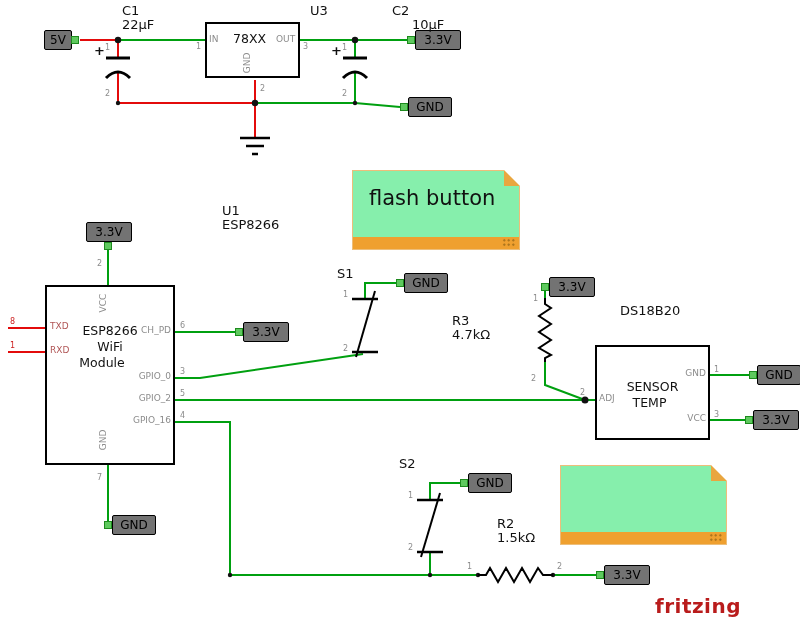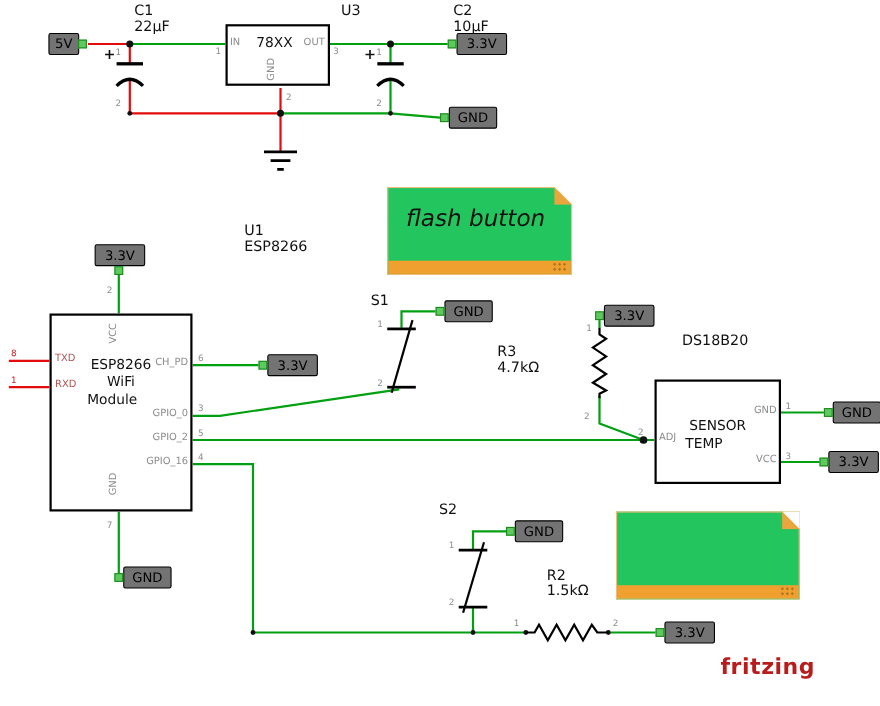--- a/index.html
+++ b/index.html
@@ -11,21 +11,21 @@
   .bigchip{font-size:12.5px;color:#111;}
   .pinlab{font-size:9px;color:#8c8c8c;}
   .pinlab-red{font-size:9px;color:#b05555;}
   .pinnum{font-size:8px;color:#8c8c8c;}
   .pinnum-red{font-size:8px;color:#cc2222;}
   .rot{transform:rotate(-90deg);text-align:center;height:10px;}
   .box{position:absolute;border:2.5px solid #000;background:#fff;box-sizing:border-box;}
   .netflag{position:absolute;background:#737373;border:1.6px solid #000;border-radius:2px;
            font-size:12px;display:flex;align-items:center;justify-content:center;box-sizing:border-box;}
   .pinsq{position:absolute;width:8px;height:8px;background:#5ec95e;border:1px solid #1e8a1e;box-sizing:border-box;}
-  .note{position:absolute;background:#22c55e;border:1px solid #edbe7a;box-sizing:border-box;font-style:italic;}
+  .note{position:absolute;background:#86efac;border:1px solid #edbe7a;box-sizing:border-box;}
   .note::before{content:"";position:absolute;top:-1px;right:-1px;border-style:solid;
            border-width:0 16px 16px 0;border-color:#fff #fff #e9a63f #e9a63f;}
   .notebar{position:absolute;left:0;right:0;bottom:0;height:12px;background:#efa02f;}
   .notegrip{position:absolute;right:3px;bottom:2px;width:14px;height:9px;
            background-image:radial-gradient(#a8721c 1px, transparent 1.3px);background-size:4.5px 4.5px;}
   .notetext{position:absolute;left:16px;top:15px;font-size:21px;color:#111;}
   .plus{position:absolute;font-size:13px;font-weight:bold;color:#111;line-height:1;}
   .logo{position:absolute;font-size:20px;font-weight:bold;color:#b91c1c;letter-spacing:0.5px;}
 </style>
 </head>
@@ -171,21 +171,21 @@
   <div class="pinsq" style="left:460px;top:479px;"></div>
 
   <div class="netflag" style="left:604px;top:565px;width:46px;height:20px;">
       <span>3.3V</span>
     </div>
   <div class="pinsq" style="left:596px;top:571px;"></div>
 
   <div class="t ref" style="left:122px;top:4px;">C1</div>
   <div class="t ref" style="left:122px;top:18px;">22µF</div>
   <div class="t ref" style="left:310px;top:4px;">U3</div>
-  <div class="t ref" style="left:412px;top:4px;">C2</div>
+  <div class="t ref" style="left:392px;top:4px;">C2</div>
   <div class="t ref" style="left:412px;top:18px;">10µF</div>
   <div class="t ref" style="left:222px;top:204px;">U1</div>
   <div class="t ref" style="left:222px;top:218px;">ESP8266</div>
   <div class="t ref" style="left:337px;top:267px;">S1</div>
   <div class="t ref" style="left:399px;top:457px;">S2</div>
   <div class="t ref" style="left:452px;top:314px;">R3</div>
   <div class="t ref" style="left:452px;top:328px;">4.7kΩ</div>
   <div class="t ref" style="left:497px;top:517px;">R2</div>
   <div class="t ref" style="left:497px;top:531px;">1.5kΩ</div>
   <div class="t ref" style="left:620px;top:304px;">DS18B20</div>
@@ -229,21 +229,21 @@
   <div class="t pinnum" style="left:343px;top:345px;">2</div>
   <div class="t pinnum" style="left:408px;top:492px;">1</div>
   <div class="t pinnum" style="left:408px;top:544px;">2</div>
 
   <div class="t pinnum" style="left:533px;top:295px;">1</div>
   <div class="t pinnum" style="left:531px;top:375px;">2</div>
   <div class="t pinnum" style="left:467px;top:563px;">1</div>
   <div class="t pinnum" style="left:557px;top:563px;">2</div>
 
   <div class="t bigchip" style="left:595px;top:381px;width:115px;text-align:center;">SENSOR</div>
-  <div class="t bigchip" style="left:595px;top:397px;width:109px;text-align:left;padding-left:28px;">TEMP</div>
+  <div class="t bigchip" style="left:595px;top:397px;width:109px;text-align:center;">TEMP</div>
   <div class="t pinlab" style="right:94px;top:369px;">GND</div>
   <div class="t pinlab" style="right:94px;top:414px;">VCC</div>
   <div class="t pinlab" style="left:599px;top:394px;">ADJ</div>
   <div class="t pinnum" style="left:714px;top:366px;">1</div>
   <div class="t pinnum" style="left:580px;top:389px;">2</div>
   <div class="t pinnum" style="left:714px;top:411px;">3</div>
 
   <div class="note" style="left:352px;top:170px;width:168px;height:80px;">
     <div class="notetext">flash button</div>
     <div class="notebar">

